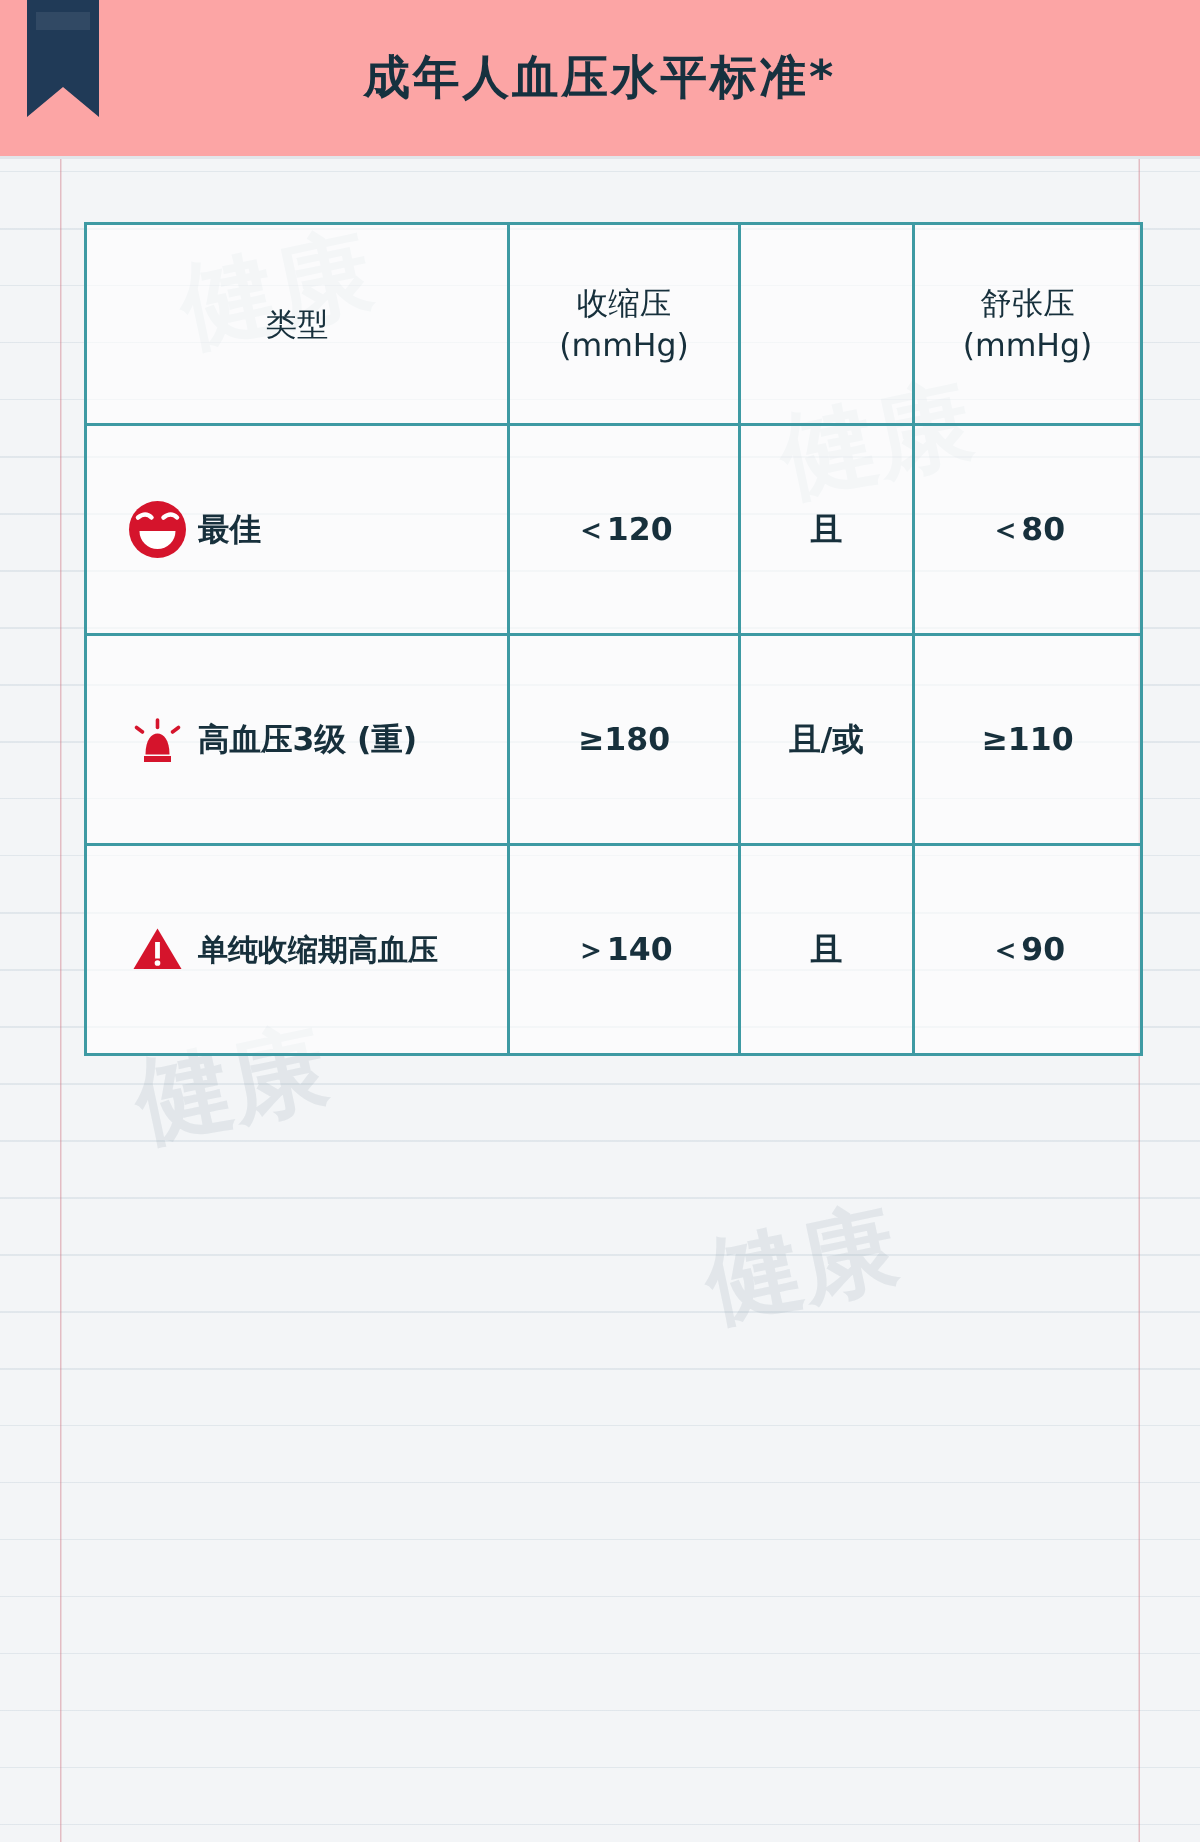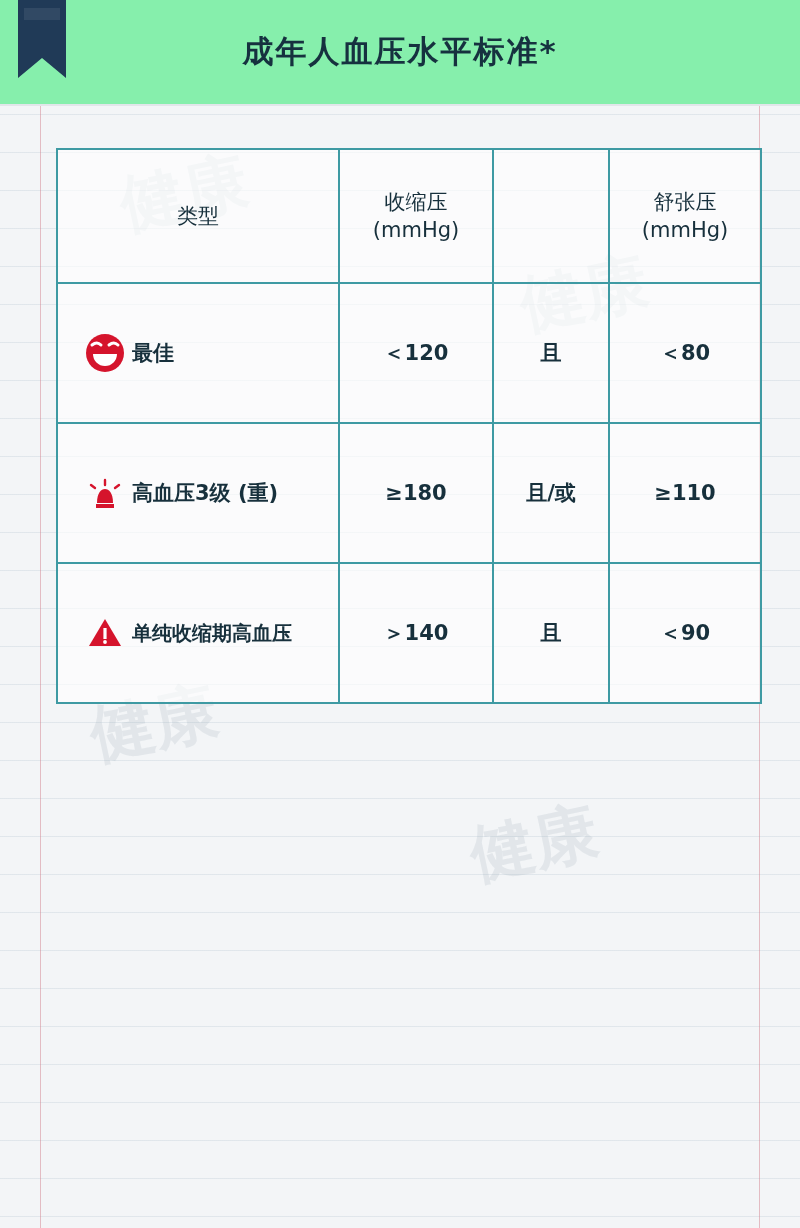--- a/index.html
+++ b/index.html
@@ -34,21 +34,21 @@
     z-index: 0;
   }
   .bg-margin-left { left: 40px; }
   .bg-margin-right { right: 40px; }
 
   
   .header {
     position: relative;
     z-index: 2;
     height: 104px;
-    background: #86efac;
+    background: #fca5a5;
     border-bottom: 2px solid #e2e6ea;
     display: flex;
     align-items: center;
     justify-content: center;
   }
   .header-title {
     font-family: "DejaVu Sans", sans-serif;
     font-size: 31px;
     font-weight: bold;
     letter-spacing: 2px;

